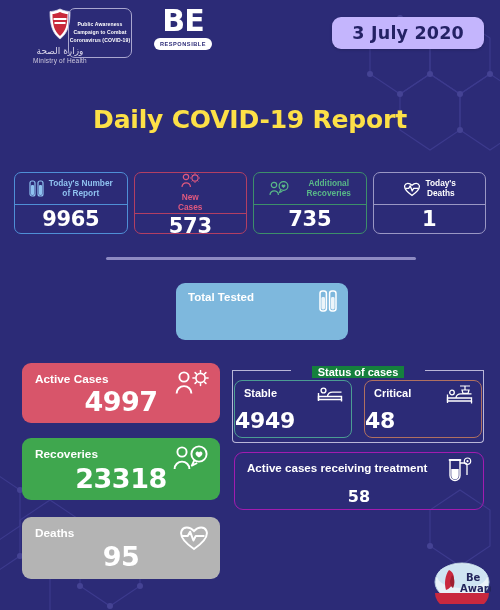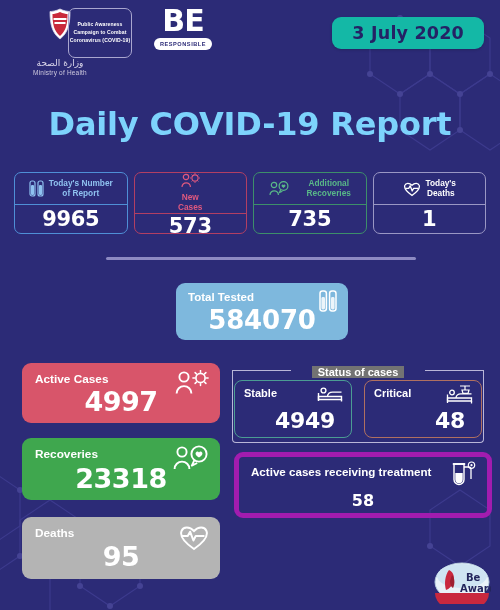--- a/index.html
+++ b/index.html
@@ -11,42 +11,42 @@
   }
   #page{position:relative;width:500px;height:610px;overflow:hidden;background:#2c2b77;}
 
   
   .bg-net{position:absolute;inset:0;pointer-events:none;opacity:.55;}
 
   
   .header{position:absolute;left:0;top:0;width:500px;height:80px;}
   .moh{position:absolute;left:14px;top:8px;width:92px;text-align:center;color:#e9e7f2;}
   .moh-shield{width:26px;height:32px;margin:0 auto;}
-  .moh-ar{font-size:9px;letter-spacing:.3px;margin-top:14px;color:#ddd9ec;font-family:"DejaVu Sans",sans-serif;}
+  .moh-ar{font-size:9px;letter-spacing:.3px;margin-top:2px;color:#ddd9ec;font-family:"DejaVu Sans",sans-serif;}
   .moh-en{font-size:6.5px;margin-top:1px;color:#cfcade;letter-spacing:.2px;}
 
   .campaign{position:absolute;left:68px;top:8px;width:62px;height:48px;
     border:1px solid #a9a6cf;border-radius:7px;display:flex;align-items:center;justify-content:center;}
   .campaign p{margin:0;text-align:center;color:#ffffff;font-size:5.1px;line-height:1.52;font-weight:bold;letter-spacing:.1px;}
 
   .belogo{position:absolute;left:152px;top:7px;width:62px;text-align:center;}
   .be-word{font-size:30px;font-weight:bold;color:#ffffff;letter-spacing:-1px;line-height:.95;
     font-family:"DejaVu Sans",sans-serif;}
   .be-pill{margin:2px auto 0;background:#ffffff;border-radius:9px;width:58px;height:12px;
     display:flex;align-items:center;justify-content:center;}
   .be-pill span{font-size:5.6px;font-weight:bold;color:#2c2b77;letter-spacing:.55px;}
 
-  .datebadge{position:absolute;right:16px;top:17px;background:#14b8a6;border-radius:9px;
+  .datebadge{position:absolute;right:16px;top:17px;background:#c4b5fd;border-radius:9px;
     padding:6px 20px;box-shadow:0 1px 3px rgba(0,0,0,.18);}
   .datebadge span{font-size:17.5px;font-weight:bold;color:#242265;letter-spacing:.2px;
     font-family:"DejaVu Sans",sans-serif;}
 
   
   .title{position:absolute;left:0;top:105px;width:500px;text-align:center;}
-  .title span{color:#7dd3fc;font-size:32px;font-weight:bold;letter-spacing:-.2px;
+  .title span{color:#fde047;font-size:25px;font-weight:bold;letter-spacing:-.2px;
     font-family:"DejaVu Sans",sans-serif;}
 
   
   .todayrow{position:absolute;left:14px;top:172px;width:472px;height:62px;
     display:flex;gap:6px;}
   .tcard{flex:1;border-radius:7px;border:1px solid;display:flex;flex-direction:column;overflow:hidden;}
   .tcard .top{flex:0 0 31px;display:flex;align-items:center;justify-content:center;gap:5px;
     border-bottom:1px solid;padding:0 4px;}
   .tcard .lbl{font-size:8.3px;font-weight:bold;line-height:1.18;text-align:center;}
   .tcard .val{flex:1;display:flex;align-items:center;justify-content:center;
@@ -95,32 +95,32 @@
   #card-deaths .val{font-size:27px;bottom:7px;}
 
   
   .statuswrap{position:absolute;left:232px;top:362px;width:252px;height:82px;}
   .statusbox{position:absolute;left:0;top:8px;width:250px;height:72px;
     border:1px solid #b9b6d8;border-top:none;border-radius:0 0 4px 4px;}
   .statusbox:before,.statusbox:after{content:"";position:absolute;top:0;height:1px;background:#b9b6d8;}
   .statusbox:before{left:0;width:58px;}
   .statusbox:after{right:0;width:58px;}
   .statuslbl{position:absolute;left:0;right:0;top:0;text-align:center;}
-  .statuslbl span{color:#ffffff;font-size:11px;font-weight:bold;background:#737373;padding:0 6px;}
+  .statuslbl span{color:#ffffff;font-size:11px;font-weight:bold;background:#15803d;padding:0 6px;}
 
   .scard{position:absolute;top:18px;width:116px;height:56px;border-radius:8px;border:1px solid;}
   .scard .lbl{position:absolute;left:9px;top:6px;font-size:11px;font-weight:bold;color:#ffffff;}
   .scard .ic{position:absolute;right:8px;top:4px;}
-  .scard .val{position:absolute;left:0;right:16px;bottom:4px;text-align:right;color:#ffffff;
+  .scard .val{position:absolute;left:0;right:0;bottom:4px;text-align:left;color:#ffffff;
     font-size:22px;font-weight:bold;font-family:"DejaVu Sans",sans-serif;letter-spacing:-.3px;}
   #card-stable{left:2px;border-color:#4b9c93;}
   #card-critical{left:132px;border-color:#b07060;}
 
   .treatbox{position:absolute;left:234px;top:452px;width:248px;height:56px;
-    border:5px solid #a21caf;border-radius:9px;}
+    border:1px solid #a21caf;border-radius:9px;}
   .treatbox .lbl{position:absolute;left:12px;top:8px;color:#ffffff;font-size:11.6px;font-weight:bold;}
   .treatbox .ic{position:absolute;right:11px;top:4px;}
   .treatbox .val{position:absolute;left:0;right:0;bottom:3px;text-align:center;color:#ffffff;
     font-size:16px;font-weight:bold;font-family:"DejaVu Sans",sans-serif;}
 
   
   .beaware{position:absolute;right:9px;bottom:6px;width:58px;height:42px;}
 </style>
 </head>
 <body>
@@ -272,21 +272,20 @@
   <div class="total">
     <div class="lbl">Total Tested</div>
     <span class="ic">
       <svg width="20" height="24" viewBox="0 0 20 24" xmlns="http://www.w3.org/2000/svg">
         <rect x="2" y="2" width="6.4" height="20" rx="2.4" fill="none" stroke="#ffffff" stroke-width="1.5"></rect>
         <rect x="11.6" y="2" width="6.4" height="20" rx="2.4" fill="none" stroke="#ffffff" stroke-width="1.5"></rect>
         <rect x="3.4" y="8" width="3.6" height="12.4" rx="1.4" fill="#ffffff" opacity=".85"></rect>
         <rect x="13" y="8" width="3.6" height="12.4" rx="1.4" fill="#ffffff" opacity=".85"></rect>
       </svg>
     </span>
-    <div class="val">584070</div>
   </div>
 
   <div class="lcard" id="card-active">
     <div class="lbl">Active Cases</div>
     <span class="ic">
       <svg width="34" height="25" viewBox="0 0 34 25" xmlns="http://www.w3.org/2000/svg">
         <circle cx="9" cy="7" r="4.6" fill="none" stroke="#ffffff" stroke-width="1.9"></circle>
         <path d="M1.6 23.5 a7.4 7.4 0 0 1 14.8 0" fill="none" stroke="#ffffff" stroke-width="1.9"></path>
         <circle cx="25.5" cy="8" r="4.6" fill="none" stroke="#ffffff" stroke-width="1.7"></circle>
         <g stroke="#ffffff" stroke-width="1.5" stroke-linecap="round">

